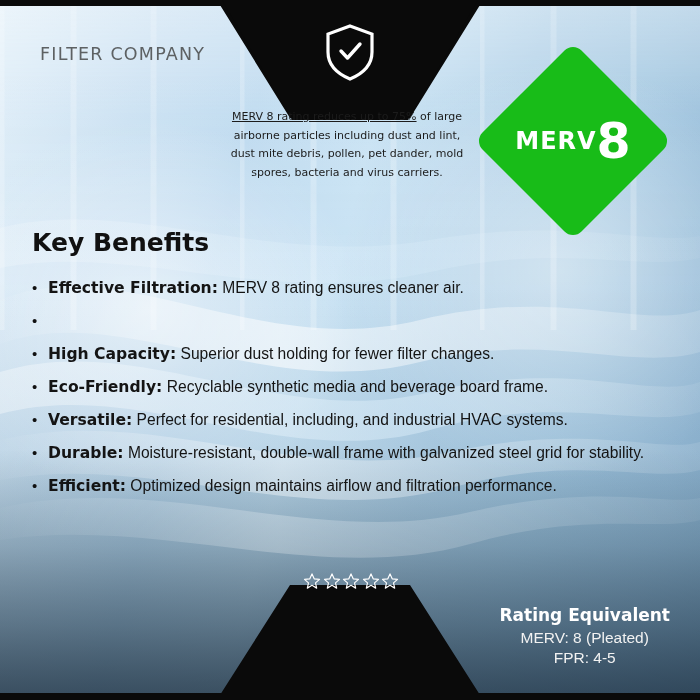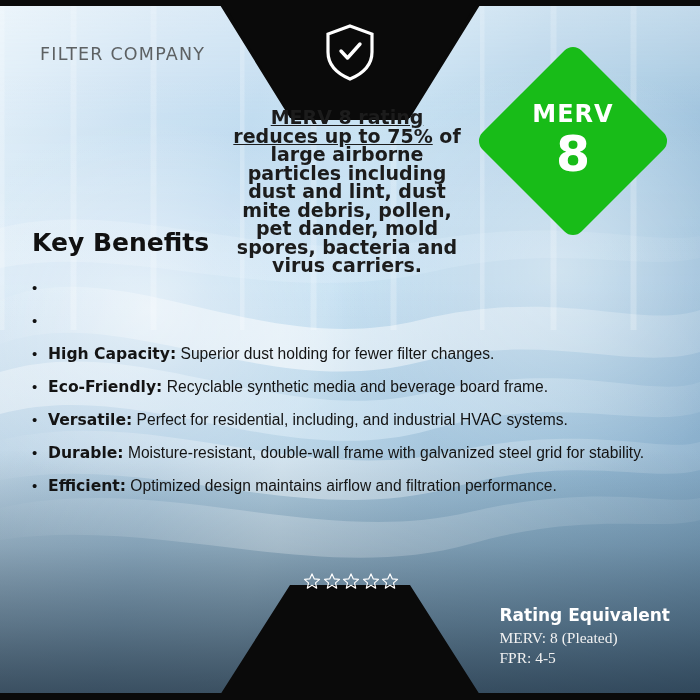--- a/index.html
+++ b/index.html
@@ -133,22 +133,22 @@
   }
 
   
   .merv-desc {
     position: absolute;
     left: 228px;
     top: 108px;
     width: 238px;
     text-align: center;
     font-family: "DejaVu Sans", sans-serif;
-    font-weight: bold;
-    font-size: 19px;
+    font-weight: normal;
+    font-size: 11px;
     line-height: 18.5px;
     color: #1c1c1c;
     z-index: 6;
   }
   .merv-desc .u { text-decoration: underline; }
 
   
   .diamond {
     position: absolute;
     left: 477px;
@@ -164,21 +164,21 @@
     width: 140px;
     height: 140px;
     background: #18bc18;
     transform: rotate(45deg);
     border-radius: 12px;
   }
   .diamond-text {
     position: absolute;
     inset: 0;
     display: flex;
-    flex-direction: column;
+    flex-direction: row;
     align-items: center;
     justify-content: center;
     color: #ffffff;
   }
   .diamond-label {
     font-family: "DejaVu Sans", sans-serif;
     font-weight: bold;
     font-size: 24px;
     letter-spacing: 1px;
     line-height: 26px;
@@ -257,24 +257,25 @@
     color: #ffffff;
   }
   .rating-title {
     font-family: "DejaVu Sans", sans-serif;
     font-weight: bold;
     font-size: 17px;
     line-height: 22px;
     margin-bottom: 2px;
   }
   .rating-line {
-    font-family: Liberation Serif, serif;
+    font-family: Liberation Sans, sans-serif;
     font-size: 15.5px;
     line-height: 20px;
     color: #f2f2f2;
+    text-align: center;
   }
 </style>
 </head>
 <body>
 
 <div class="poster">
 
   <div class="bg"></div>
   <div class="bg-windows"></div>
   <div class="bg-glowL"></div>
@@ -331,20 +332,21 @@
       <div class="diamond-label">MERV</div>
       <div class="diamond-value">8</div>
     </div>
   </div>
 
   <div class="benefits">
     <div class="benefits-title">Key Benefits</div>
 
     <div class="b-item">
       <div class="b-bullet">•</div>
+      <div class="b-text"><b>Effective Filtration:</b><span> MERV 8 rating ensures cleaner air.</span></div>
     </div>
 
     <div class="b-item">
       <div class="b-bullet">•</div>
     </div>
 
     <div class="b-item">
       <div class="b-bullet">•</div>
       <div class="b-text"><b>High Capacity:</b><span> Superior dust holding for fewer filter changes.</span></div>
     </div>

